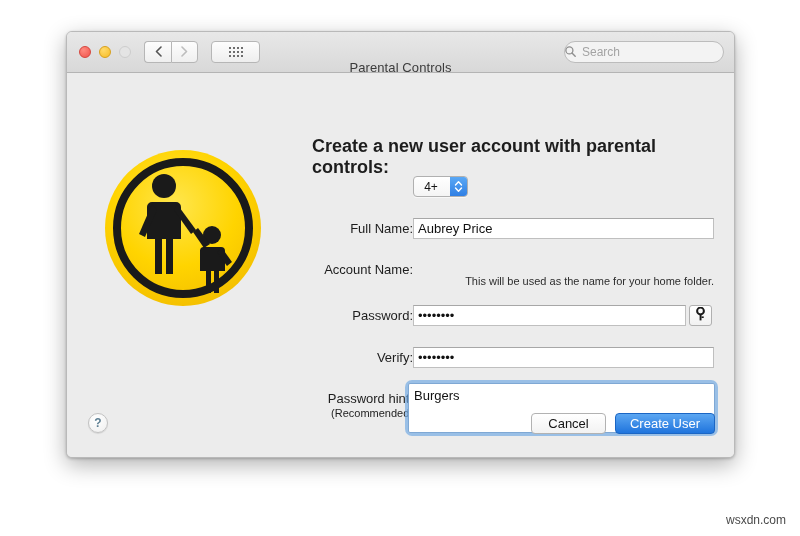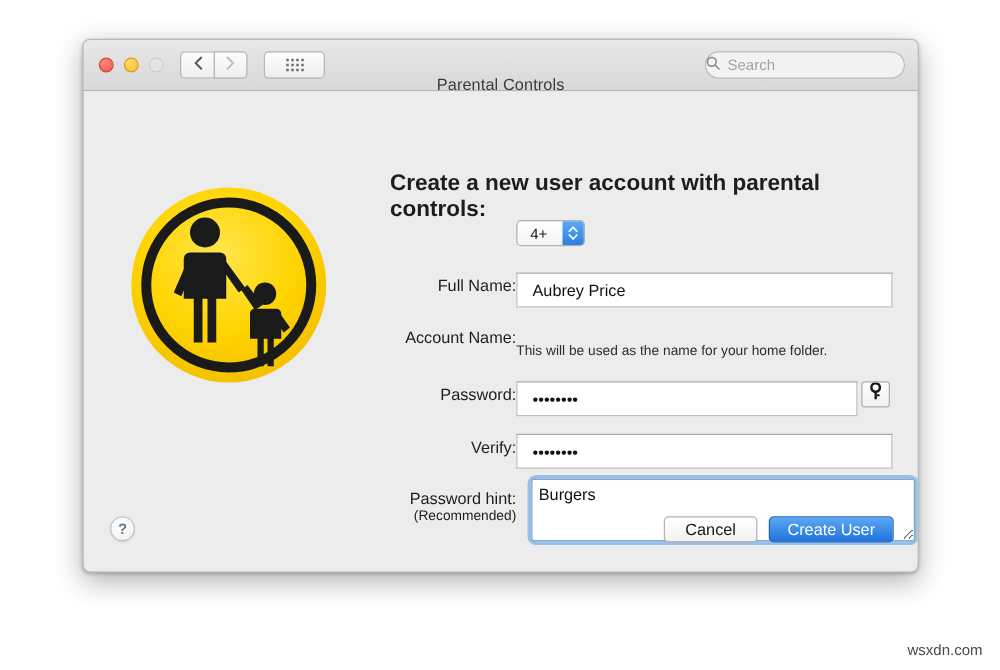--- a/index.html
+++ b/index.html
@@ -156,28 +156,28 @@
     text-align: right;
     font-size: 11px;
     color: #1d1d1d;
     width: 180px;
     left: 166px;
   }
 
   .field {
     position: absolute;
     left: 346px;
-    height: 28px;
+    height: 21px;
     background: #ffffff;
     border: 1px solid #bfbfbf;
     border-top-color: #a7a7a7;
     box-sizing: border-box;
     font-size: 13px;
     color: #111;
-    padding: 0 12px;
+    padding: 0 4px;
     line-height: 19px;
     font-family: "Liberation Sans", sans-serif;
     border-radius: 0;
   }
   .wide { width: 301px; }
 
   
   #age-popup {
     position: absolute;
     left: 346px;
@@ -212,21 +212,21 @@
   }
 
   
   #helper {
     position: absolute;
     left: 346px;
     top: 202px;
     font-size: 11px;
     color: #2d2d2d;
     width: 301px;
-    text-align: left;
+    text-align: right;
   }
 
   
   #key-btn {
     position: absolute;
     left: 622px;
     top: 232px;
     width: 23px;
     height: 21px;
     border: 1px solid #b0b0b0;
@@ -234,21 +234,21 @@
     background: linear-gradient(to bottom, #ffffff, #f1f1f1);
     box-sizing: border-box;
     display: flex;
     align-items: center;
     justify-content: center;
   }
 
   
   #hint-wrap {
     position: absolute;
-    left: 358px;
+    left: 341px;
     top: 310px;
     width: 307px;
     height: 50px;
     border-radius: 4px;
     box-shadow: 0 0 0 3px rgba(109,168,228,0.65);
     box-sizing: border-box;
   }
   #hint-area {
     width: 100%;
     height: 100%;

